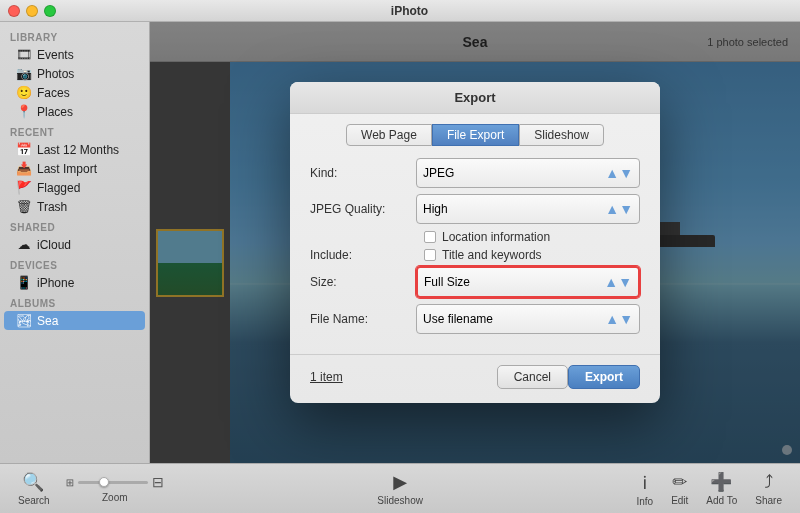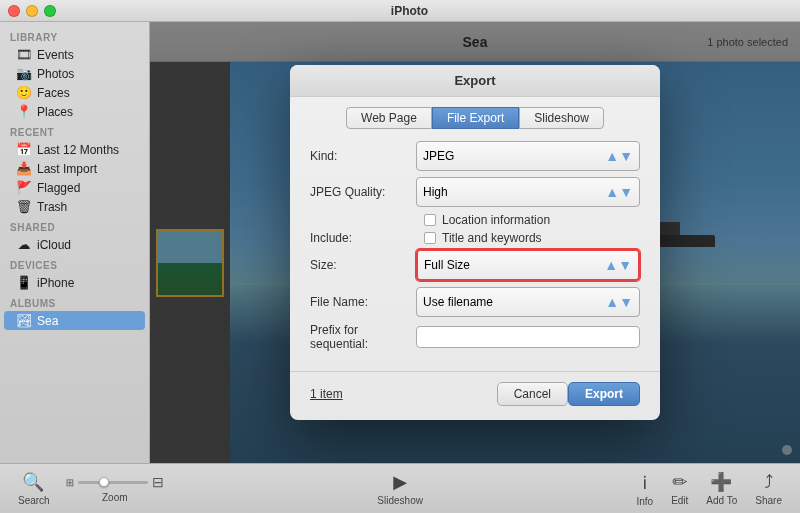--- a/index.html
+++ b/index.html
@@ -583,24 +583,20 @@
           </div>
 
           <div class="form-row">
             <span class="form-label">File Name:</span>
             <div class="form-select">
               <span>Use filename</span>
               <span class="select-arrow">▲▼</span>
             </div>
           </div>
 
-          <div class="form-row">
-            <span class="form-label">Prefix for sequential:</span>
-            <input class="form-input" type="text" value="" style="">
-          </div>
         </div>
 
         <div class="modal-footer">
           <span class="footer-count">1 item</span>
           <div class="footer-btns">
             <button class="btn-cancel">Cancel</button>
             <button class="btn-export">Export</button>
           </div>
         </div>
       </div>

